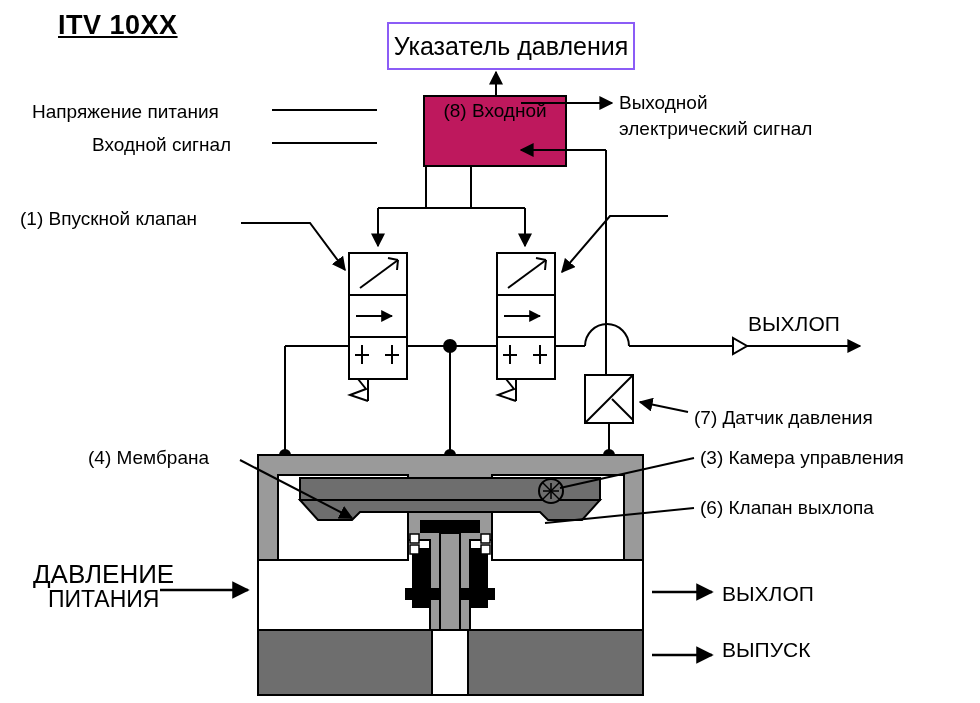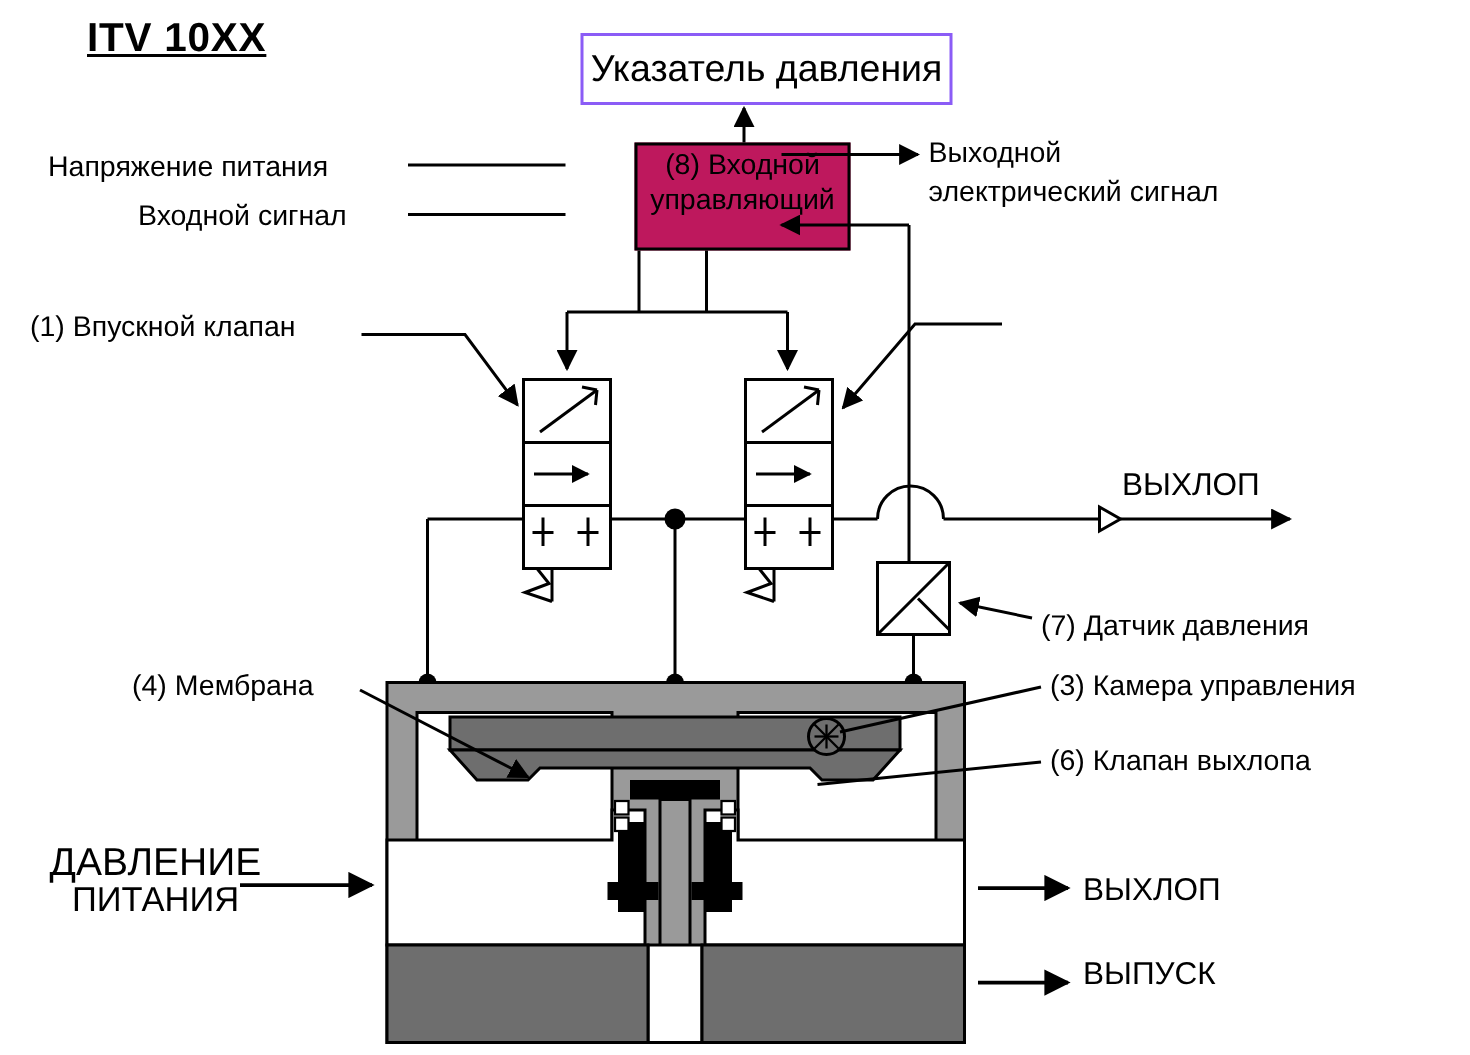--- a/index.html
+++ b/index.html
@@ -58,21 +58,20 @@
   <div class="abs boxlbl" style="left:387px; top:22px; width:248px; height:48px;">
     <span>Указатель давления</span>
   </div>
 
   <div class="abs txt" style="left:32px; top:100px;">Напряжение питания</div>
 
   <div class="abs txt" style="left:92px; top:133px;">Входной сигнал</div>
 
   <div class="abs" style="left:377px; top:95px; width:144px; height:72px; border:2px solid #000; background:#be185d; box-sizing:border-box;margin-left:46px;">
     <div class="txt ctr" style="margin-top:2px;">(8) Входной</div>
-    <div class="txt ctr">управляющий</div>
   </div>
 
   <div class="abs txt" style="left:619px; top:91px;">Выходной</div>
   <div class="abs txt" style="left:619px; top:117px;">электрический сигнал</div>
 
   <div class="abs txt" style="left:20px; top:207px;">(1) Впускной клапан</div>
 
 
   <div class="abs txt" style="left:748px; top:312px; font-size:21px;">ВЫХЛОП</div>
 

